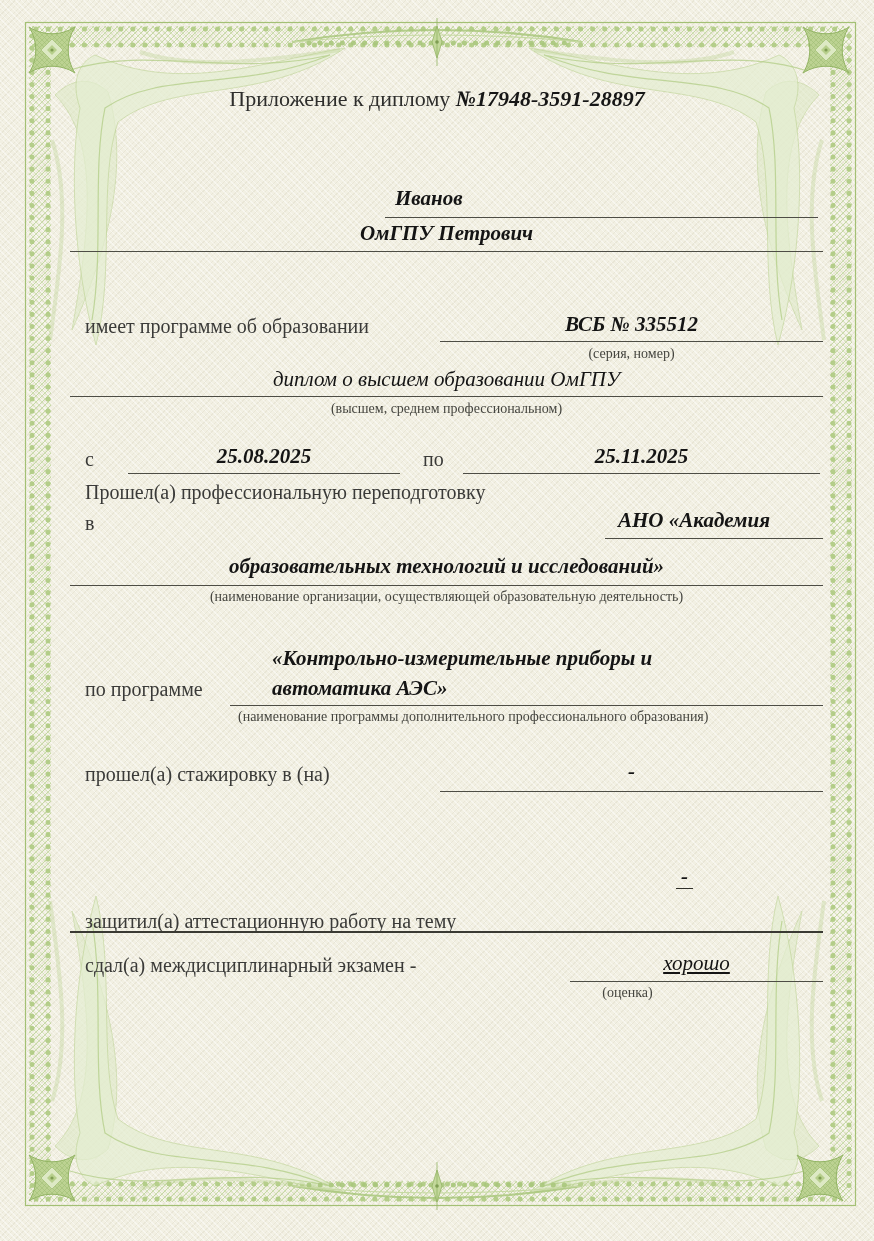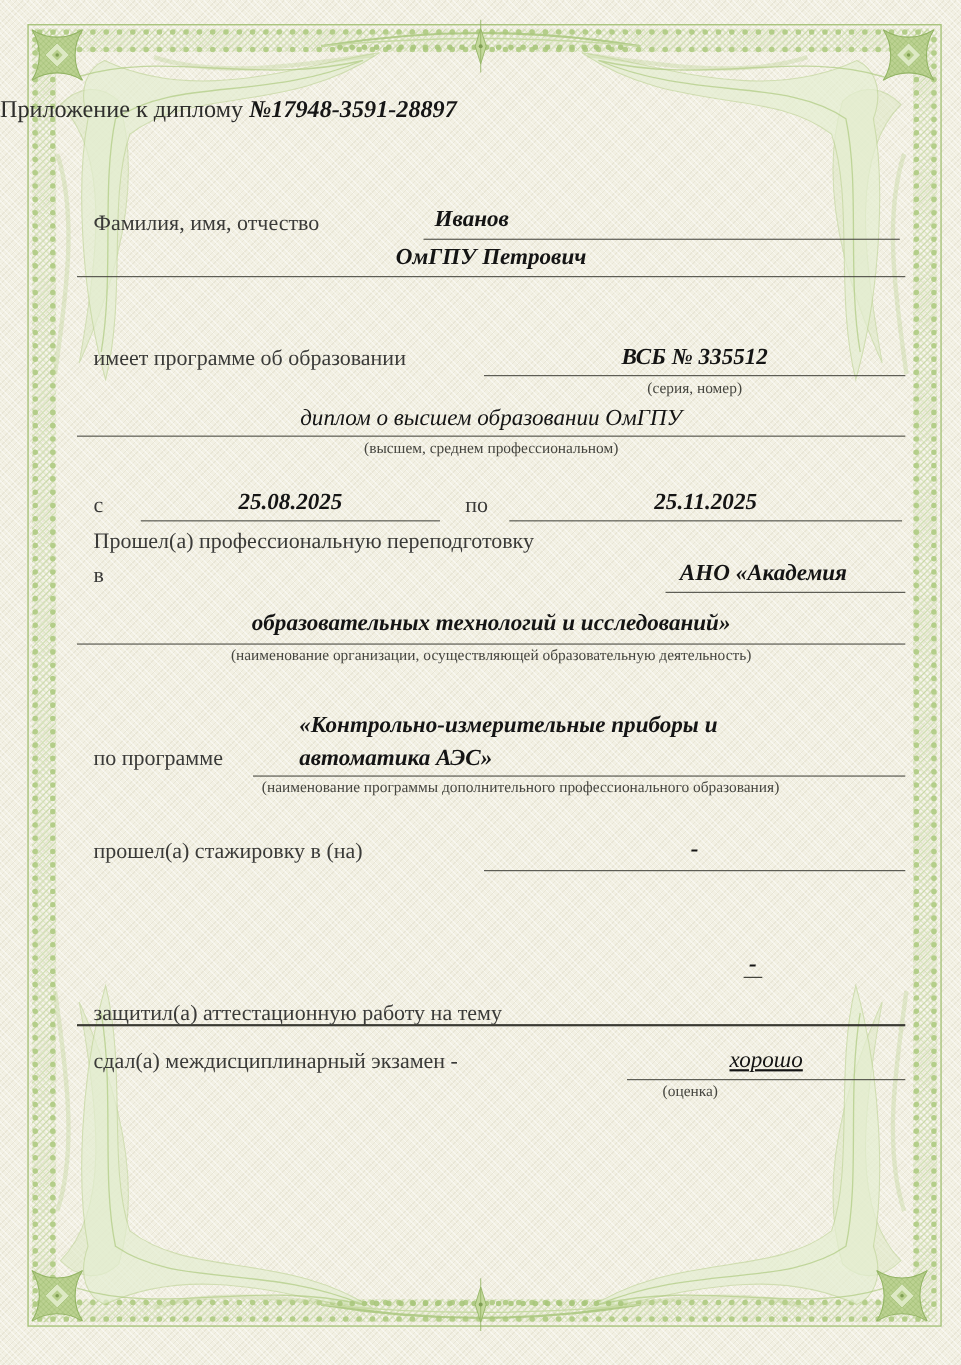--- a/index.html
+++ b/index.html
@@ -18,21 +18,21 @@
   }
   .border-svg{position:absolute;inset:0;pointer-events:none;}
   .abs{position:absolute;}
   .label{font-size:20px;color:#3a3a38;white-space:nowrap;}
   .value{font-size:21px;font-style:italic;font-weight:700;color:#141414;white-space:nowrap;}
   .value.regular{font-weight:400;}
   .caption{font-size:14px;color:#45453f;text-align:center;white-space:nowrap;}
   .line{position:absolute;height:0;border-bottom:1px solid #4d4d45;}
   .line.thick{border-bottom:2px solid #3a3a33;}
   .center{text-align:center;}
-  .title{font-size:22px;color:#2e2e2c;text-align:left;width:874px;left:0;}
+  .title{font-size:22px;color:#2e2e2c;text-align:center;width:874px;left:0;}
   .title .num{font-style:italic;font-weight:700;color:#161616;}
   .dash-underlined{border-bottom:1px solid #30302a;padding:0 5px;}
 </style>
 </head>
 <body>
 
 <div class="page">
 
   <svg class="border-svg" width="874" height="1241" viewBox="0 0 874 1241" xmlns="http://www.w3.org/2000/svg">
     <defs>
@@ -95,21 +95,20 @@
     <use href="#rosette" transform="translate(820,1178)"></use>
 
     <use href="#centerOrn" transform="translate(437,42)"></use>
     <use href="#centerOrn" transform="translate(437,1186) scale(1,-1)"></use>
   </svg>
 
   <div class="abs title" style="top:86px;">
     <span>Приложение к диплому </span><span class="num">№17948-3591-28897</span>
   </div>
 
-  <div class="abs label" style="left:85px;top:192px;">Фамилия, имя, отчество</div>
   <div class="abs value" style="left:395px;top:186px;">Иванов</div>
   <div class="line" style="left:385px;top:217px;width:433px;"></div>
   <div class="abs value center" style="left:70px;top:221px;width:753px;">ОмГПУ Петрович</div>
   <div class="line" style="left:70px;top:251px;width:753px;"></div>
 
   <div class="abs label" style="left:85px;top:315px;">имеет программе об образовании</div>
   <div class="abs value center" style="left:440px;top:312px;width:383px;">ВСБ № 335512</div>
   <div class="line" style="left:440px;top:341px;width:383px;"></div>
   <div class="abs caption" style="left:440px;top:346px;width:383px;">(серия, номер)</div>
 

